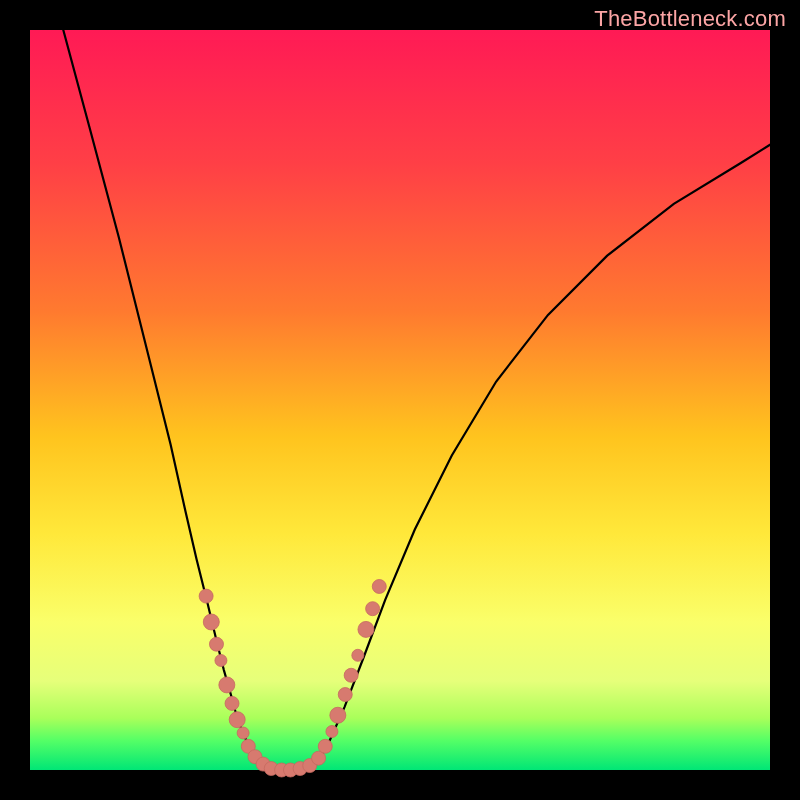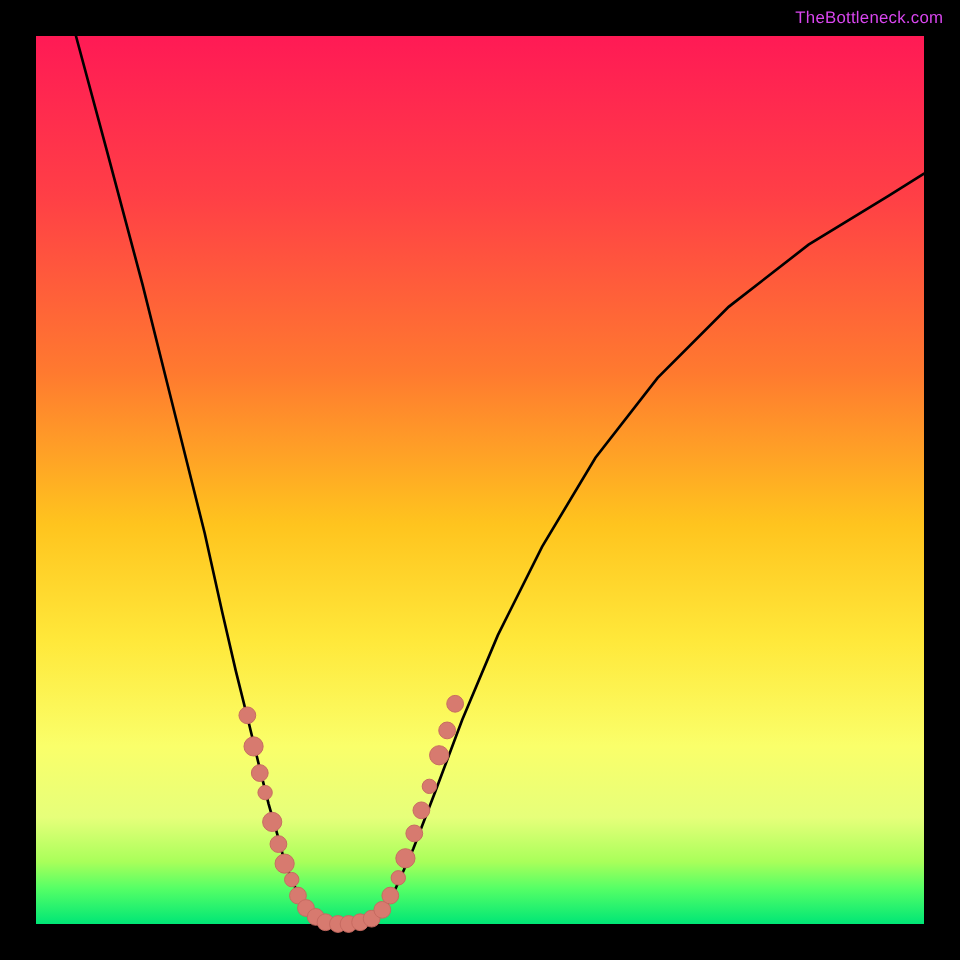--- a/index.html
+++ b/index.html
@@ -24,22 +24,22 @@
     left: 30px;
     top: 30px;
     width: 740px;
     height: 740px;
     
   }
   .watermark {
     position: absolute;
     top: 6px;
     right: 14px;
-    color: #d946ef;
-    font-size: 14px;
+    color: #fca5a5;
+    font-size: 22px;
     font-weight: 400;
     letter-spacing: 0.2px;
     user-select: none;
   }
   svg.curve-layer {
     position: absolute;
     left: 30px;
     top: 30px;
     width: 740px;
     height: 740px;

